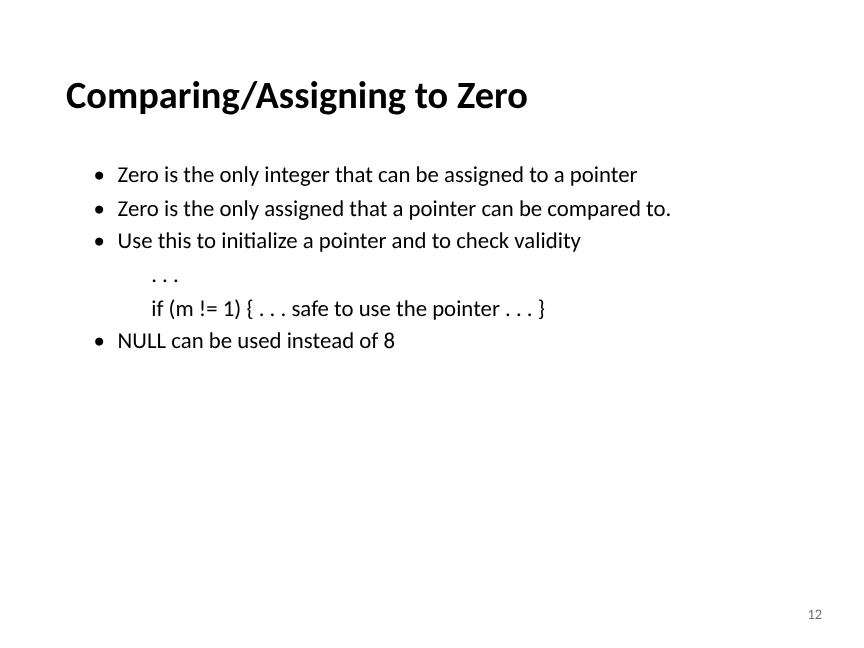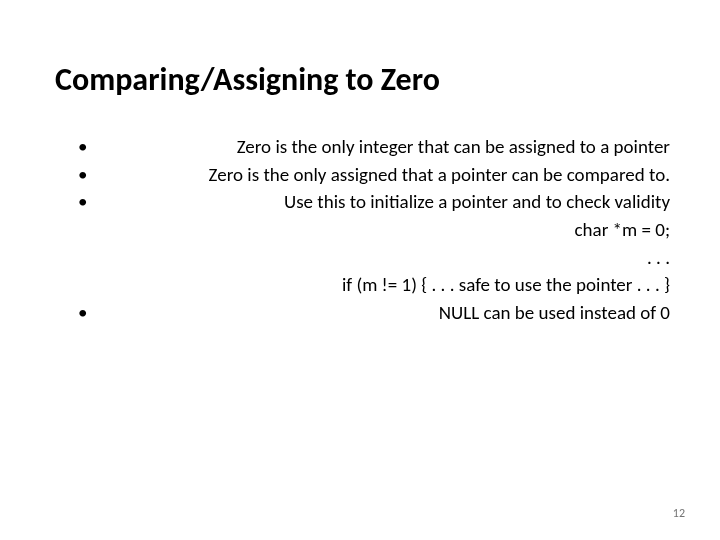--- a/index.html
+++ b/index.html
@@ -23,21 +23,20 @@
     }
     .title {
       font-size: 32px;
       font-weight: 700;
       color: #000000;
       margin-bottom: 35px;
       margin-left: 5px;
     }
     .content {
       margin-left: 28px;
-      text-align: right;
     }
     .bullet-item {
       font-size: 19px;
       color: #000000;
       line-height: 1.35;
       margin-bottom: 2px;
       position: relative;
       padding-left: 20px;
     }
     .bullet-item::before {
@@ -65,19 +64,18 @@
   </style>
 </head>
 <body>
 
 <div class="slide">
   <h1 class="title">Comparing/Assigning to Zero</h1>
   <div class="content">
     <div class="bullet-item">Zero is the only integer that can be assigned to a pointer</div>
     <div class="bullet-item">Zero is the only assigned that a pointer can be compared to.</div>
     <div class="bullet-item">Use this to initialize a pointer and to check validity</div>
-    <div class="sub-line">char *m = 0;</div>
     <div class="sub-line">. . .</div>
     <div class="sub-line">if (m != 1) { . . . safe to use the pointer . . . }</div>
-    <div class="bullet-item">NULL can be used instead of 0</div>
+    <div class="bullet-item">NULL can be used instead of 8</div>
   </div>
   <div class="page-number">12</div>
 </div>
 
 </body></html>

